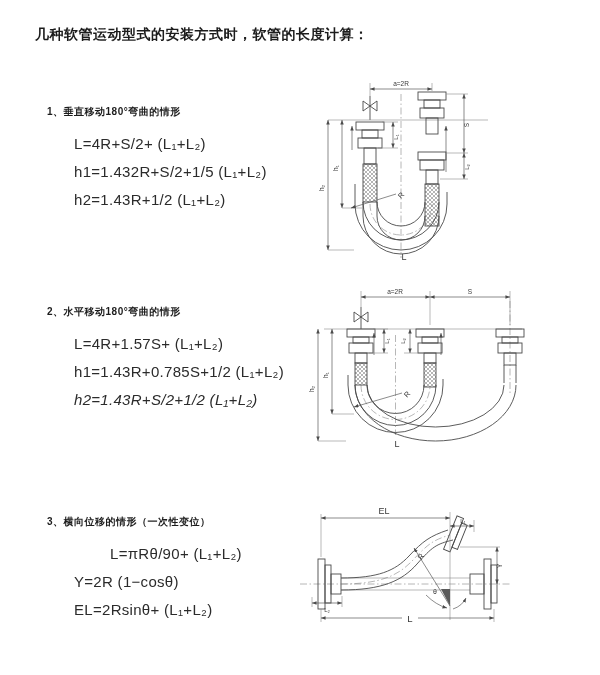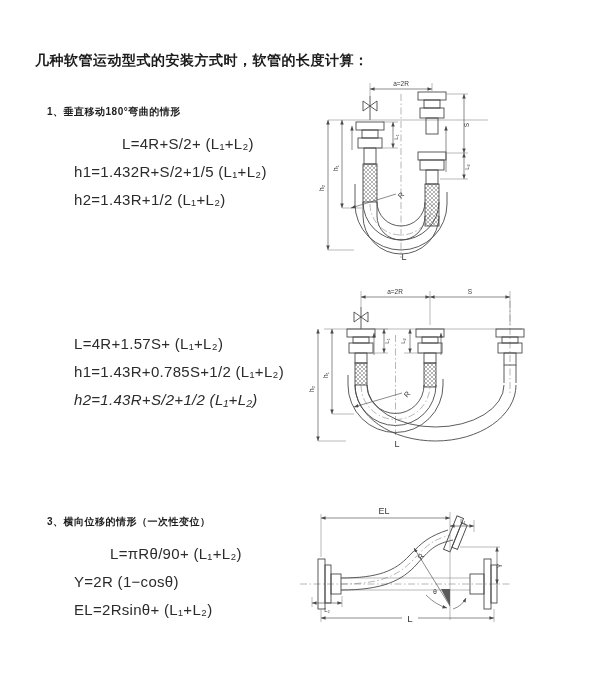--- a/index.html
+++ b/index.html
@@ -1,40 +1,41 @@
 <!DOCTYPE html>
 <html><head>
 <meta charset="utf-8">
 <style>
   html,body{margin:0;padding:0;background:#fff;}
   #page{position:relative;width:600px;height:675px;background:#fff;overflow:hidden;
         font-family:"Liberation Sans",sans-serif;color:#2b2b2b;}
   .abs{position:absolute;white-space:pre;}
-  .title{font-size:14px;font-weight:bold;color:#1c1c1c;letter-spacing:.5px;margin-top:26px;}
+  .title{font-size:14px;font-weight:bold;color:#1c1c1c;letter-spacing:.5px;}
   .heading{font-size:10px;font-weight:bold;color:#1c1c1c;letter-spacing:.5px;}
   .formula{font-size:15px;color:#2b2b2b;letter-spacing:.3px;}
   svg{position:absolute;overflow:visible;}
   svg text{font-family:"Liberation Sans",sans-serif;fill:#3a3a3a;}
   .ln{stroke:#4a4a4a;stroke-width:.9;fill:none;}
   .thin{stroke:#8a8a8a;stroke-width:.6;fill:none;}
   .dim{stroke:#5a5a5a;stroke-width:.7;fill:none;}
   .cl{stroke:#7a7a7a;stroke-width:.55;fill:none;stroke-dasharray:7 2.5 1.5 2.5;}
 </style>
 </head>
 <body>
 
 <div id="page">
 
   <div class="abs title" style="left:35px;top:26px;">几种软管运动型式的安装方式时，软管的长度计算：</div>
 
   <div class="abs heading" style="left:47px;top:105px;">1、垂直移动180°弯曲的情形</div>
-  <div class="abs formula" style="left:74px;top:135px;margin-left:48px;">L=4R+S/2+ (L₁+L₂)</div>
+  <div class="abs formula" style="left:74px;top:135px;">L=4R+S/2+ (L₁+L₂)</div>
   <div class="abs formula" style="left:74px;top:163px;">h1=1.432R+S/2+1/5 (L₁+L₂)</div>
   <div class="abs formula" style="left:74px;top:191px;">h2=1.43R+1/2 (L₁+L₂)</div>
 
+  <div class="abs heading" style="left:47px;top:305px;">2、水平移动180°弯曲的情形</div>
   <div class="abs formula" style="left:74px;top:335px;">L=4R+1.57S+ (L₁+L₂)</div>
   <div class="abs formula" style="left:74px;top:363px;">h1=1.43R+0.785S+1/2 (L₁+L₂)</div>
   <div class="abs formula" style="left:74px;top:391px;font-style:italic;">h2=1.43R+S/2+1/2 (L₁+L₂)</div>
 
   <div class="abs heading" style="left:47px;top:515px;">3、横向位移的情形（一次性变位）</div>
   <div class="abs formula" style="left:74px;top:545px;margin-left:36px;">L=πRθ/90+ (L₁+L₂)</div>
   <div class="abs formula" style="left:74px;top:573px;">Y=2R (1−cosθ)</div>
   <div class="abs formula" style="left:74px;top:601px;">EL=2Rsinθ+ (L₁+L₂)</div>
 
   <svg style="left:318px;top:76px;" width="250" height="192" viewBox="0 0 250 192">

